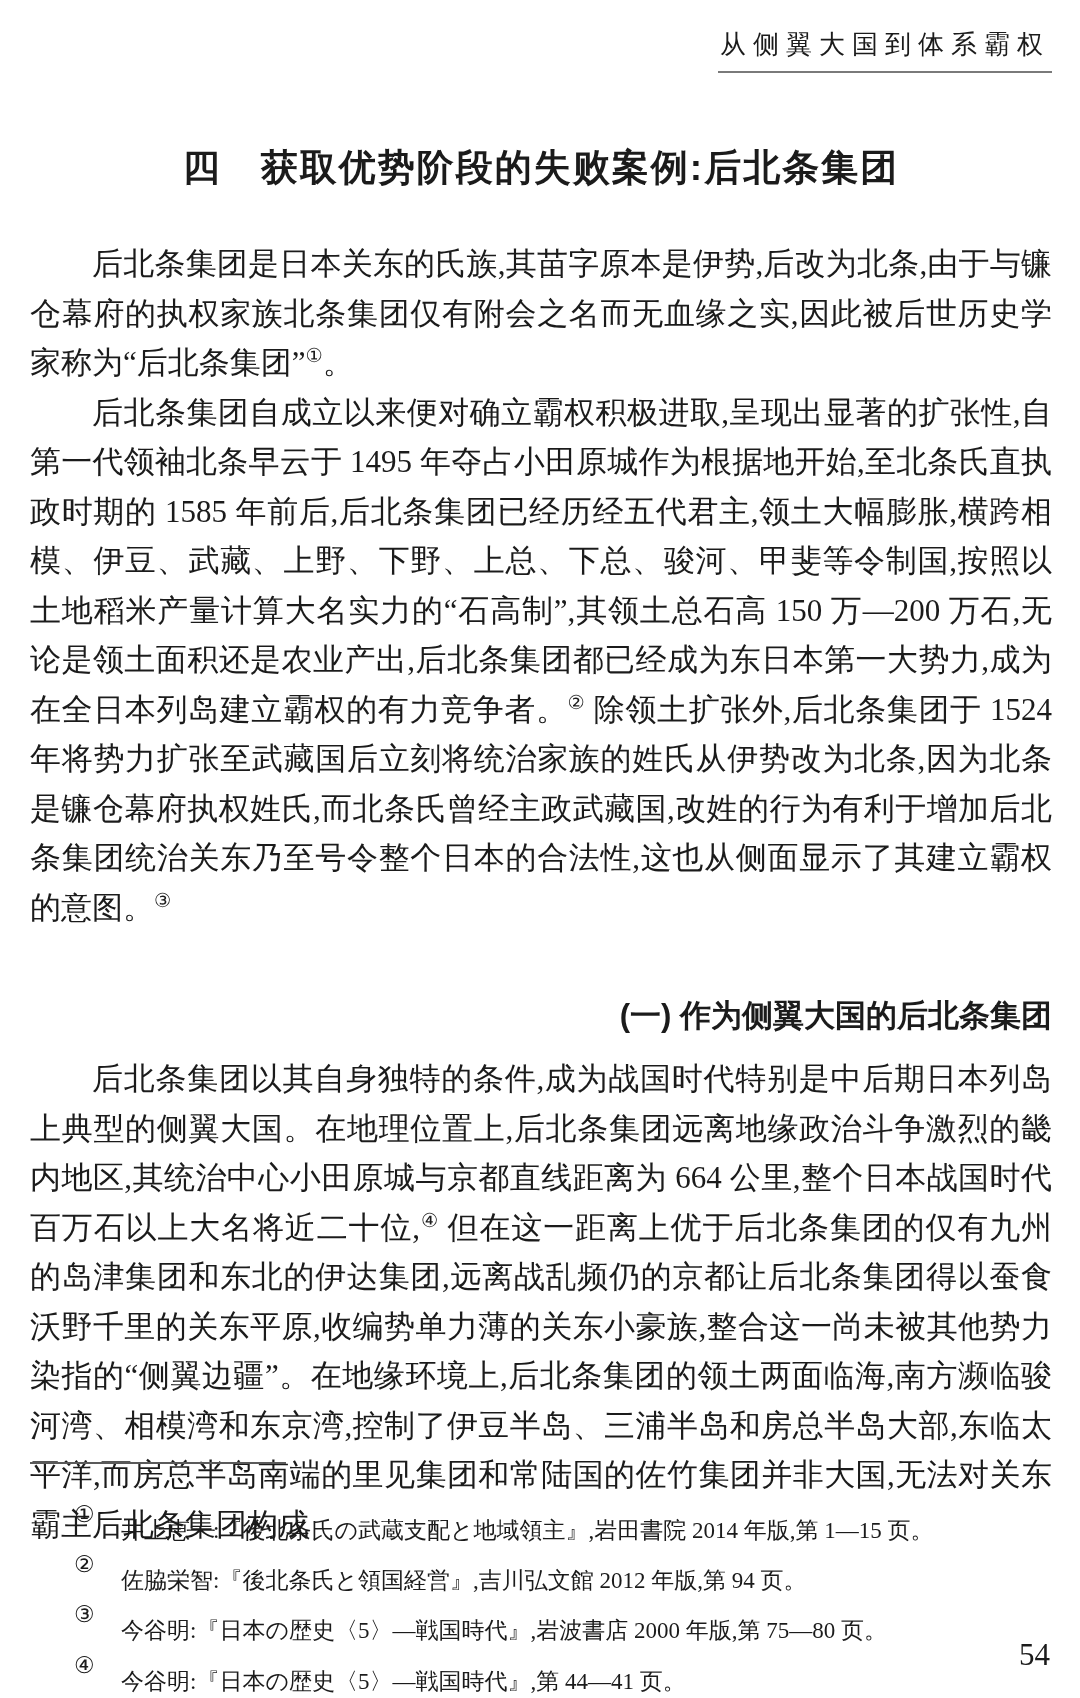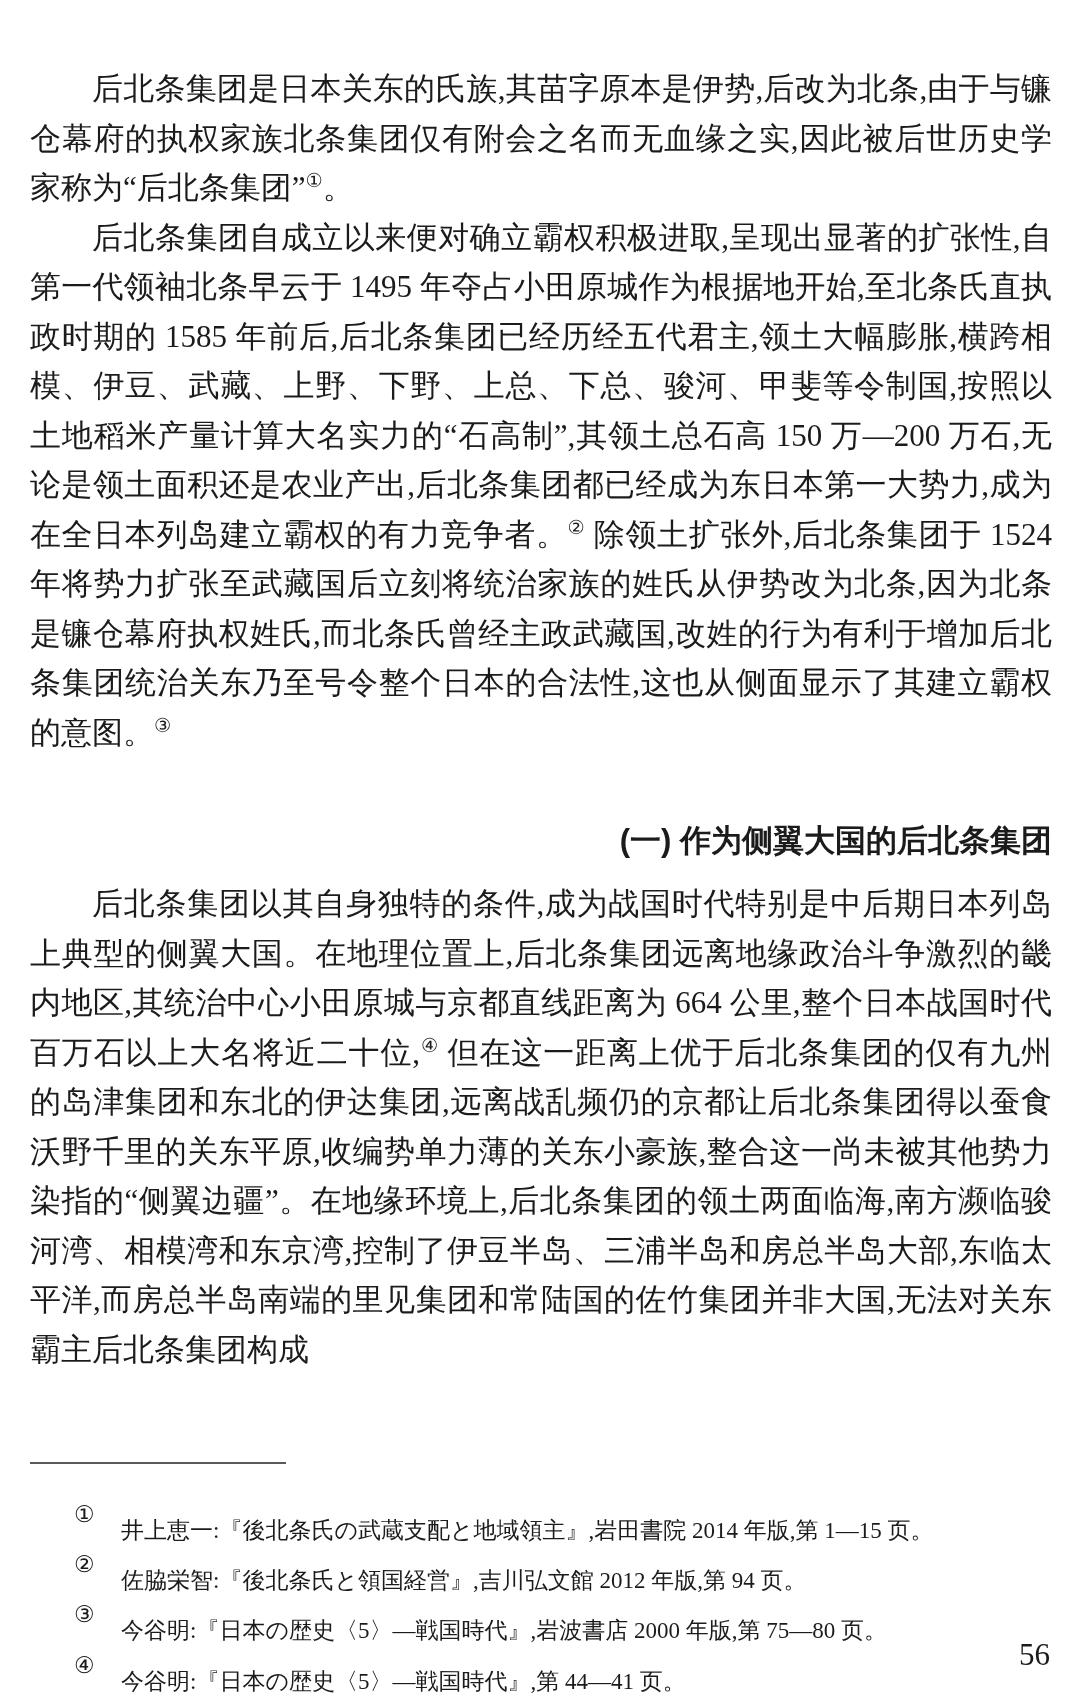--- a/index.html
+++ b/index.html
@@ -31,21 +31,21 @@
     text-align:center;
     font-size:37px;
     line-height:46px;
     font-weight:bold;
     letter-spacing:2px;
     font-family:"Liberation Sans","DejaVu Sans",sans-serif;
   }
 
   
   .body-text {
-    margin-top:36px;
+    margin-top:48px;
     font-size:31px;
     line-height:49.5px;
     text-align:justify;
     text-justify:inter-ideograph;
   }
   .body-text p { margin:0; text-indent:2em; }
   .body-text h2 {
     margin:62px 0 16px 0;
     font-size:31px;
     line-height:44px;
@@ -75,21 +75,25 @@
     font-size:31px;
     line-height:38px;
   }
 </style>
 </head>
 <body>
 
 <div class="page">
   <div class="content">
 
+    <div class="running-header">
+      <span class="rh-inner">从侧翼大国到体系霸权</span>
+    </div>
 
+    <div class="chapter-title">四　获取优势阶段的失败案例:后北条集团</div>
 
     <div class="body-text">
         <p><span>后北条集团是日本关东的氏族,其苗字原本是伊势,后改为北条,由于与镰仓幕府的执权家族北条集团仅有附会之名而无血缘之实,因此被后世历史学家称为“后北条集团”</span><sup class="fnref">①</sup><span>。</span></p>
         <p><span>后北条集团自成立以来便对确立霸权积极进取,呈现出显著的扩张性,自第一代领袖北条早云于 1495 年夺占小田原城作为根据地开始,至北条氏直执政时期的 1585 年前后,后北条集团已经历经五代君主,领土大幅膨胀,横跨相模、伊豆、武藏、上野、下野、上总、下总、骏河、甲斐等令制国,按照以土地稻米产量计算大名实力的“石高制”,其领土总石高 150 万—200 万石,无论是领土面积还是农业产出,后北条集团都已经成为东日本第一大势力,成为在全日本列岛建立霸权的有力竞争者。</span><sup class="fnref">②</sup><span> 除领土扩张外,后北条集团于 1524 年将势力扩张至武藏国后立刻将统治家族的姓氏从伊势改为北条,因为北条是镰仓幕府执权姓氏,而北条氏曾经主政武藏国,改姓的行为有利于增加后北条集团统治关东乃至号令整个日本的合法性,这也从侧面显示了其建立霸权的意图。</span><sup class="fnref">③</sup></p>
         <h2><span>(一) 作为侧翼大国的后北条集团</span></h2>
         <p><span>后北条集团以其自身独特的条件,成为战国时代特别是中后期日本列岛上典型的侧翼大国。在地理位置上,后北条集团远离地缘政治斗争激烈的畿内地区,其统治中心小田原城与京都直线距离为 664 公里,整个日本战国时代百万石以上大名将近二十位,</span><sup class="fnref">④</sup><span> 但在这一距离上优于后北条集团的仅有九州的岛津集团和东北的伊达集团,远离战乱频仍的京都让后北条集团得以蚕食沃野千里的关东平原,收编势单力薄的关东小豪族,整合这一尚未被其他势力染指的“侧翼边疆”。在地缘环境上,后北条集团的领土两面临海,南方濒临骏河湾、相模湾和东京湾,控制了伊豆半岛、三浦半岛和房总半岛大部,东临太平洋,而房总半岛南端的里见集团和常陆国的佐竹集团并非大国,无法对关东霸主后北条集团构成</span></p>
       </div>
   </div>
 
   <div class="footnotes">
@@ -107,14 +111,14 @@
           <span class="fn-marker">③</span>
           <span class="fn-text">今谷明:『日本の歴史〈5〉—戦国時代』,岩波書店 2000 年版,第 75—80 页。</span>
         </div>
         <div class="fn-item">
           <span class="fn-marker">④</span>
           <span class="fn-text">今谷明:『日本の歴史〈5〉—戦国時代』,第 44—41 页。</span>
         </div>
       </div>
   </div>
 
-  <div class="page-number">56</div>
+  <div class="page-number">54</div>
 </div>
 
 </body></html>

